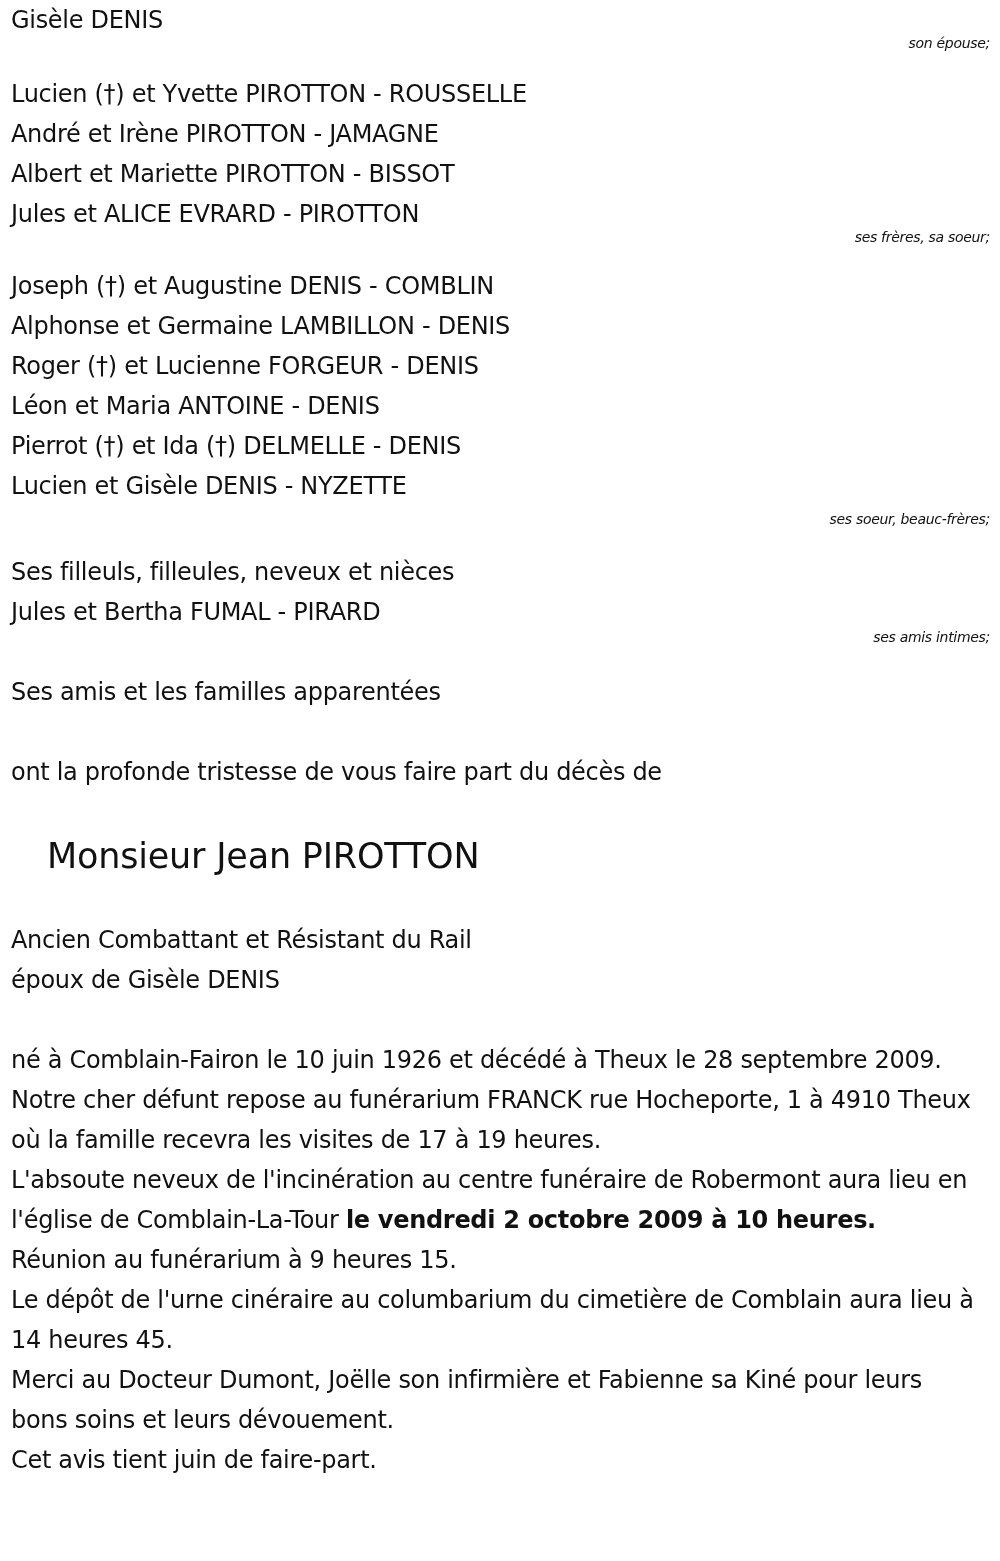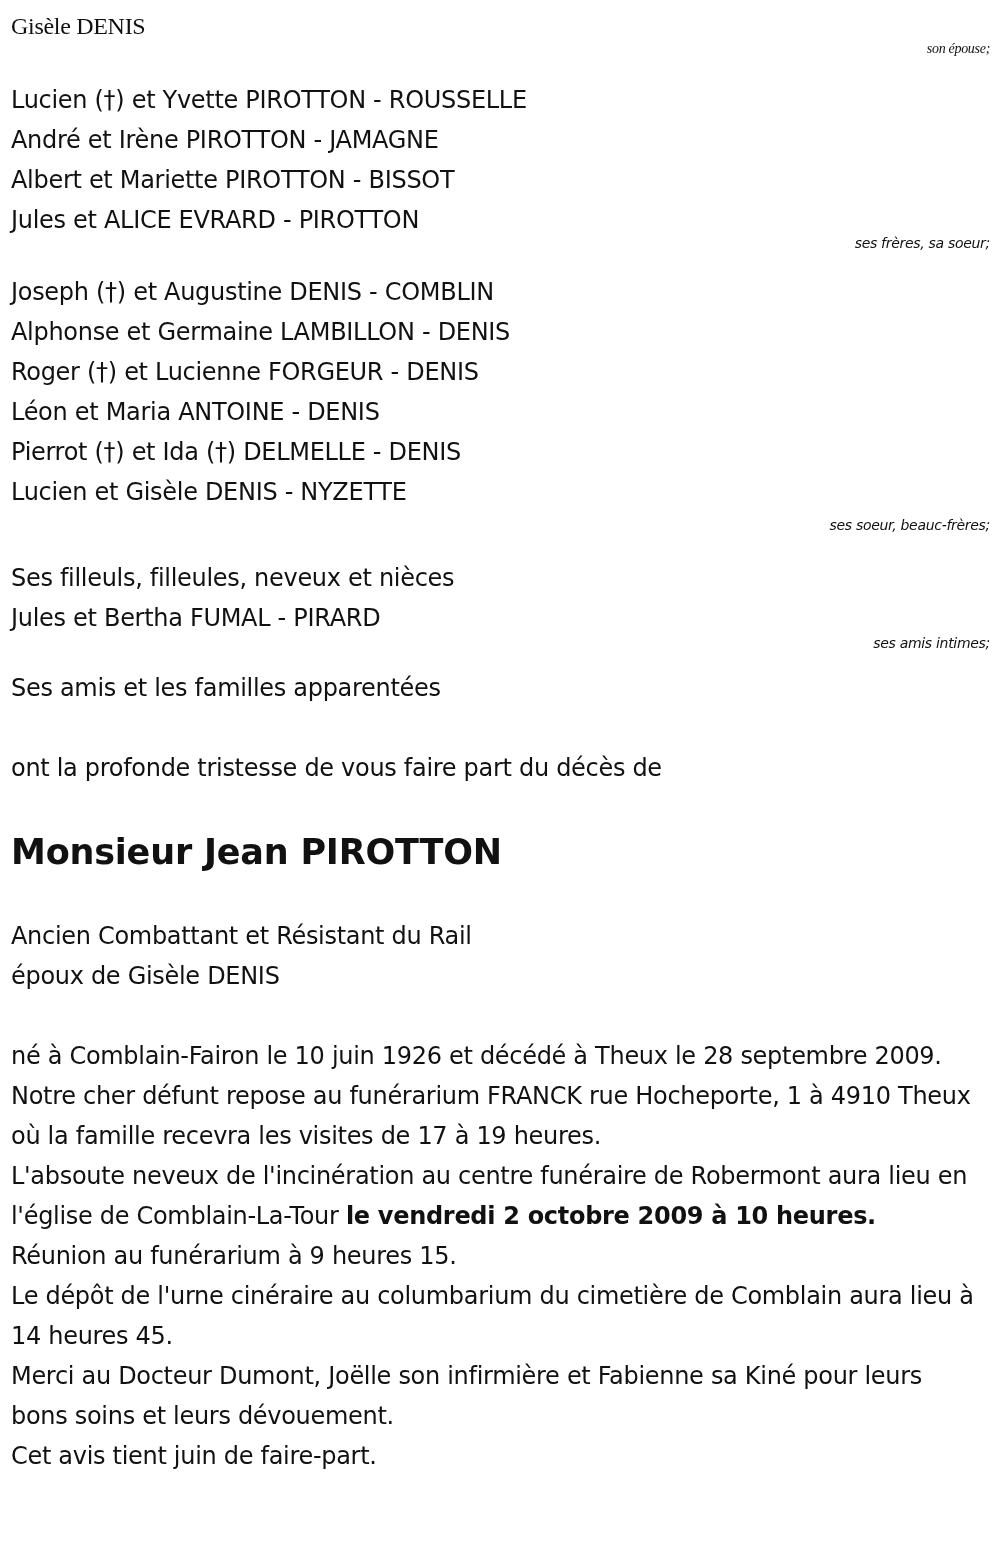--- a/index.html
+++ b/index.html
@@ -31,36 +31,37 @@
     }
     .relation {
       font-style: italic;
       font-size: 14px;
       line-height: 38px;
       text-align: right;
       width: 220px;
       margin-left: auto;
       letter-spacing: -0.3px;
     }
-    .g1 { padding-top: 6px; font-family: Liberation Serif, serif; }
+    .g1 { padding-top: 0; }
     .g1 .relation { margin-top: -16px; }
     .g2 { margin-top: 12px; }
     .g2 .relation { margin-top: -16px; }
     .g3 { margin-top: 10px; }
     .g3 .relation { margin-top: -14px; line-height: 54px; }
     .g4 { margin-top: 6px; }
     .g4 .relation { margin-top: -14px; }
-    .g5 { margin-top: 6px; }
+    .g5 { margin-top: 16px; }
     .intro { margin-top: 40px; }
     .deceased-name {
       font-size: 35px;
-      font-weight: bold;
+      font-weight: normal;
       line-height: 44px;
       margin-top: 42px;
       letter-spacing: -0.2px;
+      margin-left: 36px;
     }
     .titles { margin-top: 42px; }
     .details { margin-top: 40px; }
     .para {
       font-size: 24px;
       line-height: 40px;
       letter-spacing: -0.3px;
       width: 965px;
     }
     .bold { font-weight: bold; }

